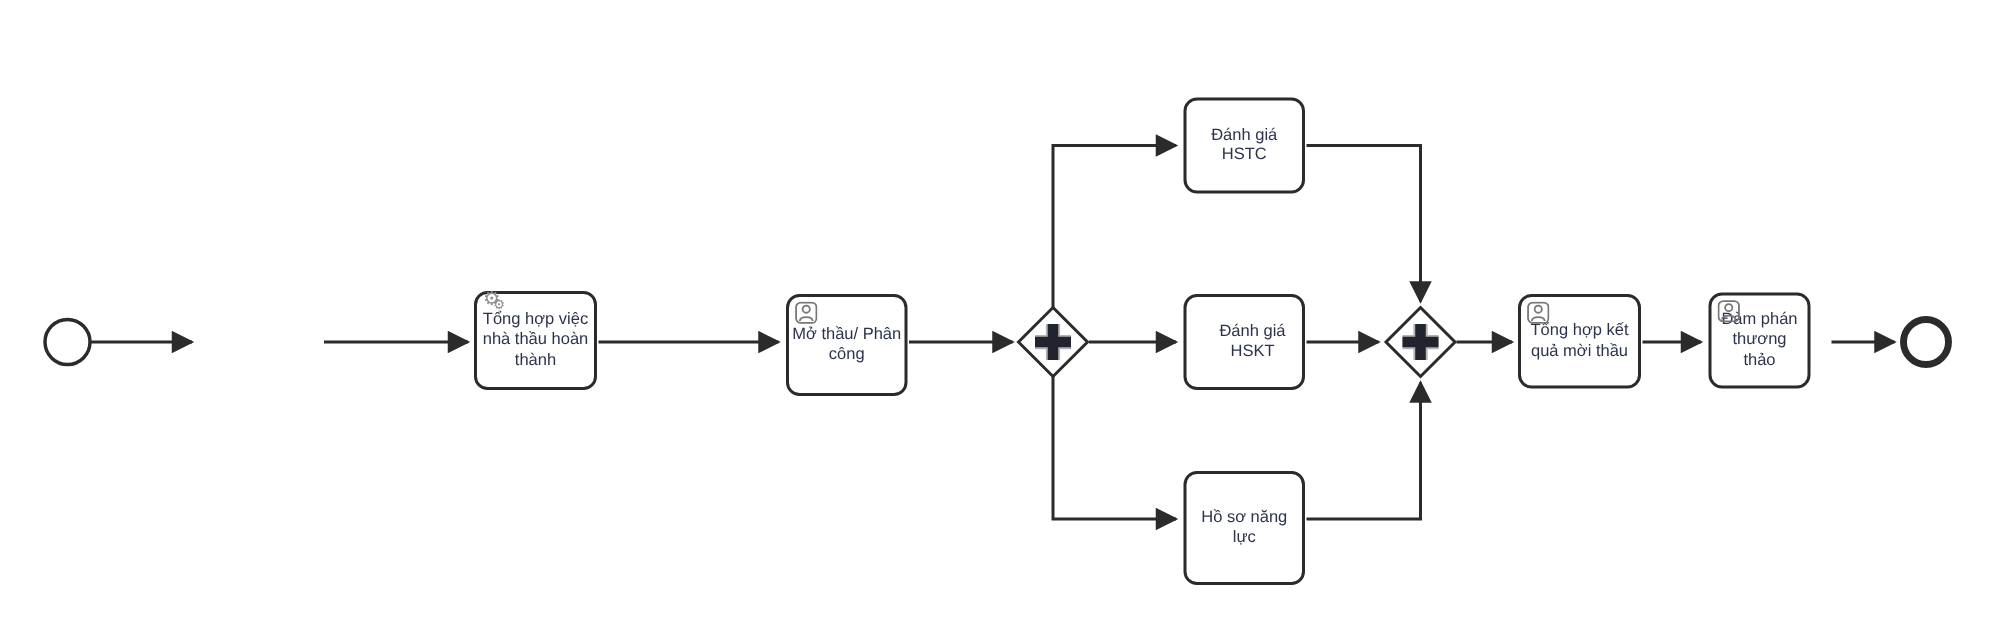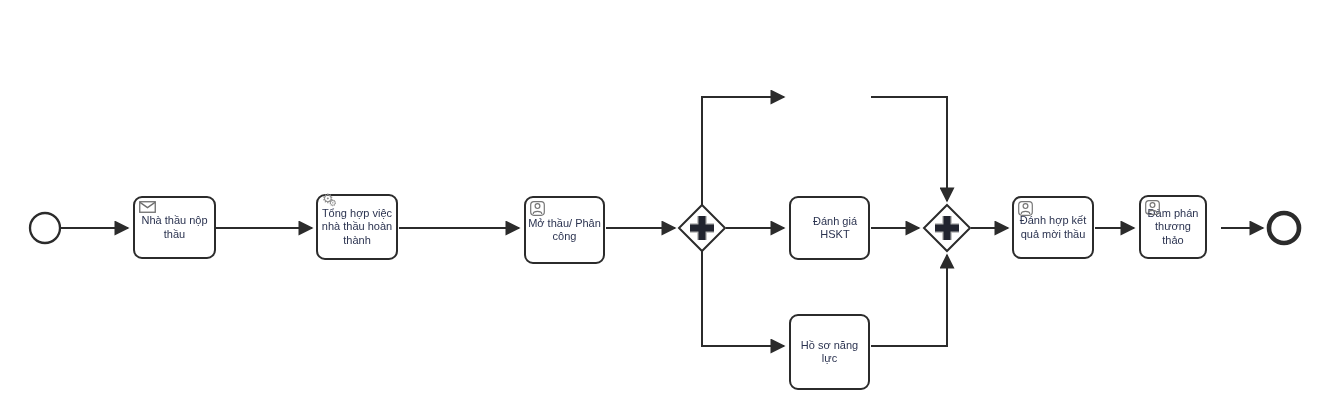--- a/index.html
+++ b/index.html
@@ -78,64 +78,58 @@
       <path d="M 690 228 H 714 M 702 216 V 240" stroke="#21242f" stroke-width="7" fill="none"></path>
     </g>
 
     <g>
       <path d="M 947 205 L 970 228 L 947 251 L 924 228 Z" fill="#ffffff" stroke="#2b2b2b" stroke-width="2"></path>
       <path d="M 935 228 H 959 M 947 216 V 240" stroke="#b3b3b3" stroke-width="9.5" fill="none"></path>
       <path d="M 935 228 H 959 M 947 216 V 240" stroke="#21242f" stroke-width="7" fill="none"></path>
     </g>
   </svg>
 
-  <div class="task" style="left:133px;top:196px;width:83px;height:63px;">
-    <span class="corner-icon">
-      <svg width="17" height="12" viewBox="0 0 17 12">
-        <rect x="0.75" y="0.75" width="15.5" height="10.5" fill="none" stroke="#6e6e6e" stroke-width="1.3"></rect>
-        <path d="M1 1.4 L8.5 6.6 L16 1.4" fill="none" stroke="#6e6e6e" stroke-width="1.3"></path>
-      </svg>
-    </span>
-    <span class="lbl">Nhà thầu nộp thầu</span>
-  </div>
 
   <div class="task" style="left:316px;top:194px;width:82px;height:66px;">
     <span class="corner-icon gears"><span class="g1">⚙</span><span class="g2">⚙</span></span>
     <span class="lbl">Tổng hợp việc nhà thầu hoàn thành</span>
   </div>
 
   <div class="task" style="left:524px;top:196px;width:81px;height:68px;">
     <span class="corner-icon">
       <svg width="15" height="15" viewBox="0 0 15 15">
         <rect x="0.7" y="0.7" width="13.6" height="13.6" rx="3.2" fill="none" stroke="#777777" stroke-width="1.2"></rect>
         <circle cx="7.5" cy="5.1" r="2.4" fill="none" stroke="#777777" stroke-width="1.2"></circle>
         <path d="M3.2 13 C3.4 9.6 11.6 9.6 11.8 13" fill="none" stroke="#777777" stroke-width="1.2"></path>
       </svg>
     </span>
     <span class="lbl">Mở thầu/ Phân công</span>
   </div>
 
+  <div class="task" style="left:789px;top:65px;width:81px;height:64px;">
+    <span class="lbl">Đánh giá HSTC</span>
+  </div>
 
   <div class="task" style="left:789px;top:196px;width:81px;height:64px;padding-left:13px;">
     <span class="lbl">Đánh giá HSKT</span>
   </div>
 
   <div class="task" style="left:789px;top:314px;width:81px;height:76px;">
     <span class="lbl">Hồ sơ năng lực</span>
   </div>
 
   <div class="task" style="left:1012px;top:196px;width:82px;height:63px;">
     <span class="corner-icon">
       <svg width="15" height="15" viewBox="0 0 15 15">
         <rect x="0.7" y="0.7" width="13.6" height="13.6" rx="3.2" fill="none" stroke="#777777" stroke-width="1.2"></rect>
         <circle cx="7.5" cy="5.1" r="2.4" fill="none" stroke="#777777" stroke-width="1.2"></circle>
         <path d="M3.2 13 C3.4 9.6 11.6 9.6 11.8 13" fill="none" stroke="#777777" stroke-width="1.2"></path>
       </svg>
     </span>
-    <span class="lbl">Đánh hợp kết quả mời thầu</span>
+    <span class="lbl">Tổng hợp kết quả mời thầu</span>
   </div>
 
   <div class="task" style="left:1139px;top:195px;width:68px;height:64px;">
     <span class="corner-icon">
       <svg width="15" height="15" viewBox="0 0 15 15">
         <rect x="0.7" y="0.7" width="13.6" height="13.6" rx="3.2" fill="none" stroke="#777777" stroke-width="1.2"></rect>
         <circle cx="7.5" cy="5.1" r="2.4" fill="none" stroke="#777777" stroke-width="1.2"></circle>
         <path d="M3.2 13 C3.4 9.6 11.6 9.6 11.8 13" fill="none" stroke="#777777" stroke-width="1.2"></path>
       </svg>
     </span>

